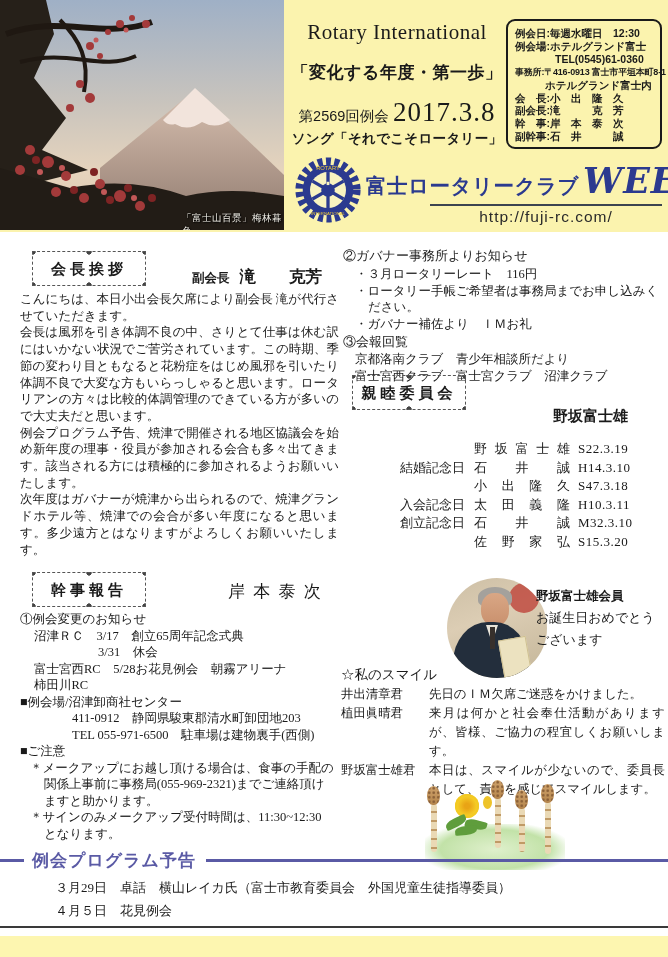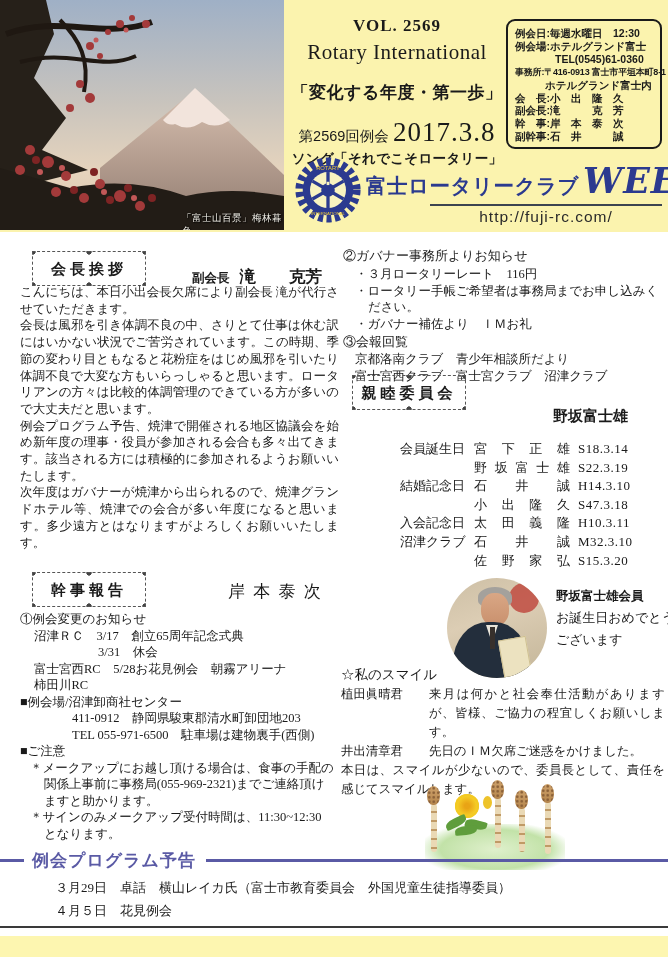--- a/index.html
+++ b/index.html
@@ -47,21 +47,21 @@
               radial-gradient(circle 2.6px at 50% 0%,#444 97%,rgba(0,0,0,0) 100%),
               radial-gradient(circle 2.6px at 100% 0%,#444 97%,rgba(0,0,0,0) 100%),
               radial-gradient(circle 2.6px at 0% 100%,#444 97%,rgba(0,0,0,0) 100%),
               radial-gradient(circle 2.6px at 50% 100%,#444 97%,rgba(0,0,0,0) 100%),
               radial-gradient(circle 2.6px at 100% 100%,#444 97%,rgba(0,0,0,0) 100%);}
 
   
   .greet-byline{position:absolute;left:192px;top:266px;white-space:nowrap;}
   .byl-role{font-size:12.5px;font-weight:bold;font-family:"Liberation Sans","DejaVu Sans",sans-serif;}
   .byl-name{font-size:16.5px;font-weight:bold;font-family:"Liberation Sans","DejaVu Sans",sans-serif;margin-left:6px;}
-  .greet-body{position:absolute;left:20px;top:284px;width:319px;font-size:12.5px;
+  .greet-body{position:absolute;left:20px;top:291px;width:319px;font-size:12.5px;
               line-height:16.7px;text-align:justify;}
   .greet-body p{margin:0;}
   .sec-byline{position:absolute;left:228px;top:580px;font-size:17px;letter-spacing:2px;white-space:nowrap;}
   .sec-list{position:absolute;left:20px;top:611px;width:324px;font-size:12.5px;line-height:16.5px;}
   .sec-list div{white-space:nowrap;font-family:Liberation Serif, serif;}
   .i1{padding-left:14px;}.i2{padding-left:10px;}.i2b{padding-left:24px;}
   .i3{padding-left:78px;}.i4{padding-left:52px;}
 
   
   .gov-h{position:absolute;left:343px;top:247px;font-size:13px;}
@@ -80,21 +80,21 @@
   .portrait{position:absolute;left:447px;top:578px;width:100px;height:100px;border-radius:50%;
             overflow:hidden;background:linear-gradient(160deg,#cdbfa5 0%,#dccdb4 40%,#c3b598 100%);}
   .portrait>div{position:absolute;}
   .p-sun{left:62px;top:5px;width:30px;height:30px;border-radius:50%;background:#bf4b41;opacity:.85;}
   .p-hair{left:31px;top:9px;width:34px;height:20px;background:#a4a19c;border-radius:50% 50% 30% 30%;}
   .p-face{left:34px;top:15px;width:28px;height:33px;background:linear-gradient(#d9a785,#c9906d);border-radius:46%;}
   .p-suit{left:6px;top:44px;width:76px;height:58px;background:#232e3c;border-radius:46% 46% 0 0/70% 70% 0 0;}
   .p-shirt{left:39px;top:47px;width:12px;height:18px;background:#e8e4da;clip-path:polygon(0 0,100% 0,50% 100%);}
   .p-tie{left:43px;top:49px;width:5px;height:22px;background:#37302c;}
   .p-gift{left:54px;top:60px;width:26px;height:36px;background:#ece2c0;border:1px solid #cfc092;transform:rotate(-10deg);}
-  .p-note{position:absolute;left:556px;top:585px;width:112px;line-height:22px;font-size:13px;white-space:nowrap;}
+  .p-note{position:absolute;left:536px;top:585px;width:112px;line-height:22px;font-size:13px;white-space:nowrap;}
   .p-note .n1{font-weight:bold;font-size:12.5px;font-family:"Liberation Sans","DejaVu Sans",sans-serif;}
 
   .smile-h{position:absolute;left:341px;top:666px;font-size:13.5px;}
   .smile-list{position:absolute;left:341px;top:685px;width:324px;font-size:12.4px;line-height:19px;}
   .smile-entry{display:flex;}
   .smile-name{width:88px;flex:none;}
   .smile-text{flex:1;text-align:justify;}
 
   
   .illust{position:absolute;left:425px;top:772px;width:140px;height:98px;}
@@ -184,21 +184,20 @@
             <circle cx="40" cy="172" r="3"></circle>
           <circle cx="104" cy="192" r="3"></circle>
             <circle cx="134" cy="198" r="3"></circle>
             <circle cx="62" cy="168" r="3"></circle>
         </g>
       </svg>
       <div class="photo-cap">「富士山百景」梅林暮色</div>
     </div>
 
     <div class="hdr-center">
-      <div class="vol">VOL. 2569</div>
       <div class="org">Rotary  International</div>
       <div class="motto">「変化する年度・第一歩」</div>
       <div class="meet">
         <span class="meet-label">第2569回例会</span>
         <span class="meet-date">2017.3.8</span>
       </div>
       <div class="song">ソング「それでこそロータリー」</div>
     </div>
 
     <div class="info-box">
@@ -287,46 +286,41 @@
     <div>富士宮西クラブ　富士宮クラブ　沼津クラブ</div>
   </div>
 
   <div class="dash-box" style="left:352px;top:375px;">
     <span>親睦委員会</span>
   </div>
   <div class="fel-byline">野坂富士雄</div>
 
   <div class="fel-rows">
     <div class="fel-row">
-      <span class="fel-lab">会員誕生日</span>
-      <span class="fel-name">宮下正雄</span>
-      <span class="fel-date">S18.3.14</span>
-    </div>
-    <div class="fel-row">
       <span class="fel-lab"></span>
       <span class="fel-name">野坂富士雄</span>
       <span class="fel-date">S22.3.19</span>
     </div>
     <div class="fel-row">
       <span class="fel-lab">結婚記念日</span>
       <span class="fel-name">石井誠</span>
       <span class="fel-date">H14.3.10</span>
     </div>
     <div class="fel-row">
       <span class="fel-lab"></span>
       <span class="fel-name">小出隆久</span>
       <span class="fel-date">S47.3.18</span>
     </div>
     <div class="fel-row">
       <span class="fel-lab">入会記念日</span>
       <span class="fel-name">太田義隆</span>
       <span class="fel-date">H10.3.11</span>
     </div>
     <div class="fel-row">
-      <span class="fel-lab">沼津クラブ</span>
+      <span class="fel-lab">創立記念日</span>
       <span class="fel-name">石井誠</span>
       <span class="fel-date">M32.3.10</span>
     </div>
     <div class="fel-row">
       <span class="fel-lab"></span>
       <span class="fel-name">佐野家弘</span>
       <span class="fel-date">S15.3.20</span>
     </div>
   </div>
 
@@ -341,28 +335,29 @@
   </div>
   <div class="p-note">
     <div class="n1">野坂富士雄会員</div>
     <div>お誕生日おめでとう</div>
     <div>ございます</div>
   </div>
 
   <div class="smile-h">☆私のスマイル</div>
   <div class="smile-list">
     <div class="smile-entry">
+      <div class="smile-name">井出清章君</div>
+      <div class="smile-text">先日のＩＭ欠席ご迷惑をかけました。</div>
+    </div>
+    <div class="smile-entry">
       <div class="smile-name">植田眞晴君</div>
       <div class="smile-text">来月は何かと社会奉仕活動がありますが、皆様、ご協力の程宜しくお願いします。</div>
     </div>
     <div class="smile-entry">
-      <div class="smile-name">井出清章君</div>
-      <div class="smile-text">先日のＩＭ欠席ご迷惑をかけました。</div>
-    </div>
-    <div class="smile-entry">
+      <div class="smile-name">野坂富士雄君</div>
       <div class="smile-text">本日は、スマイルが少ないので、委員長として、責任を感じてスマイルします。</div>
     </div>
   </div>
 
   <div class="illust">
     <div class="mound"></div>
     <div class="st" style="left:6px;top:32px;height:48px;"></div>
     <div class="hd" style="left:2px;top:14px;"></div>
     <div class="st" style="left:70px;top:26px;height:50px;"></div>
     <div class="hd" style="left:66px;top:8px;"></div>

